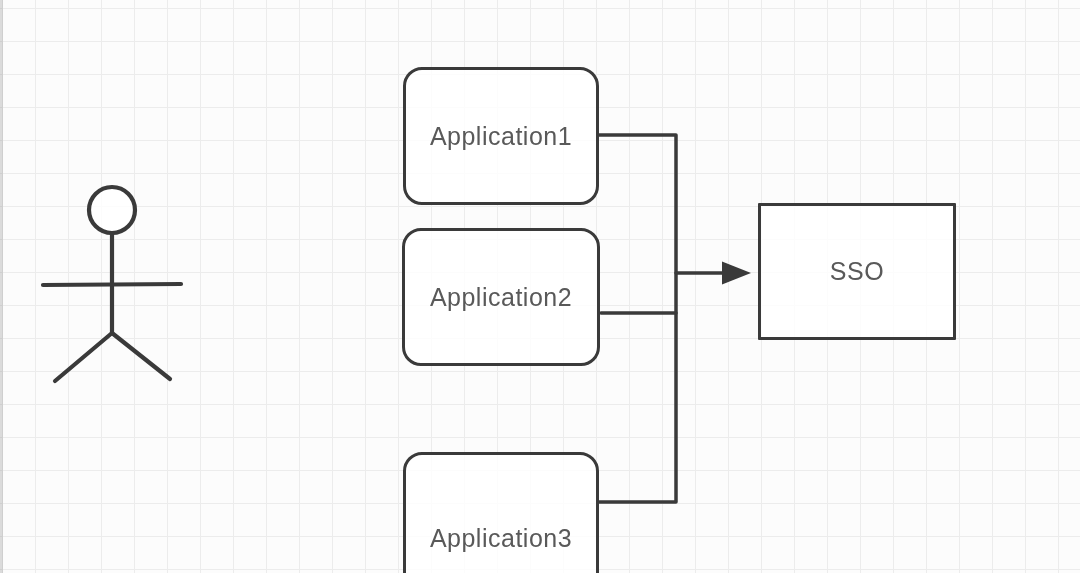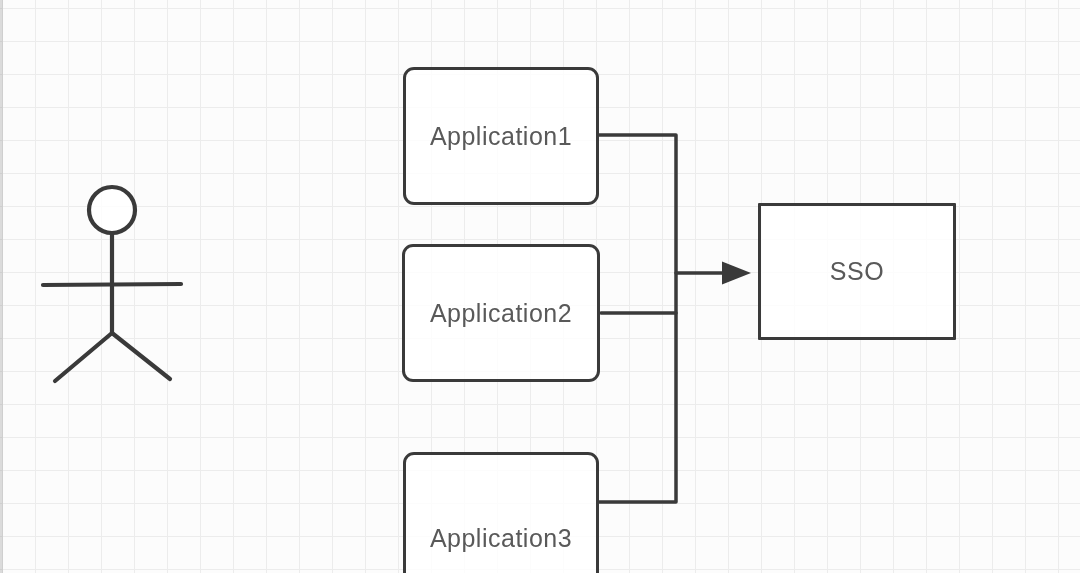--- a/index.html
+++ b/index.html
@@ -41,25 +41,25 @@
     box-sizing: border-box;
     border: 3.5px solid #3a3a3a;
     background: rgba(255,255,255,0.82);
     display: flex;
     align-items: center;
     justify-content: center;
     color: #595959;
     font-size: 25px;
     letter-spacing: 0.5px;
   }
-  .node.rounded { border-radius: 11px; }
+  .node.rounded { border-radius: 19px; }
   .node.square  { border-radius: 1px; margin-left: 8px;  }
 
   #node-application1 { left: 403px; top:  67px; width: 196px; height: 138px; }
-  #node-application2 { left: 402px; top: 244px; width: 198px; height: 138px; justify-content: center; }
+  #node-application2 { left: 402px; top: 228px; width: 198px; height: 138px; justify-content: center; }
   #node-application3 { left: 403px; top: 452px; width: 196px; height: 172px; }
   #node-sso          { left: 750px; top: 203px; width: 198px; height: 137px; }
 
   .watermark {
     position: absolute;
     right: 10px;
     bottom: 4px;
     font-size: 16px;
     color: #c9c9c9;
     letter-spacing: 1px;

